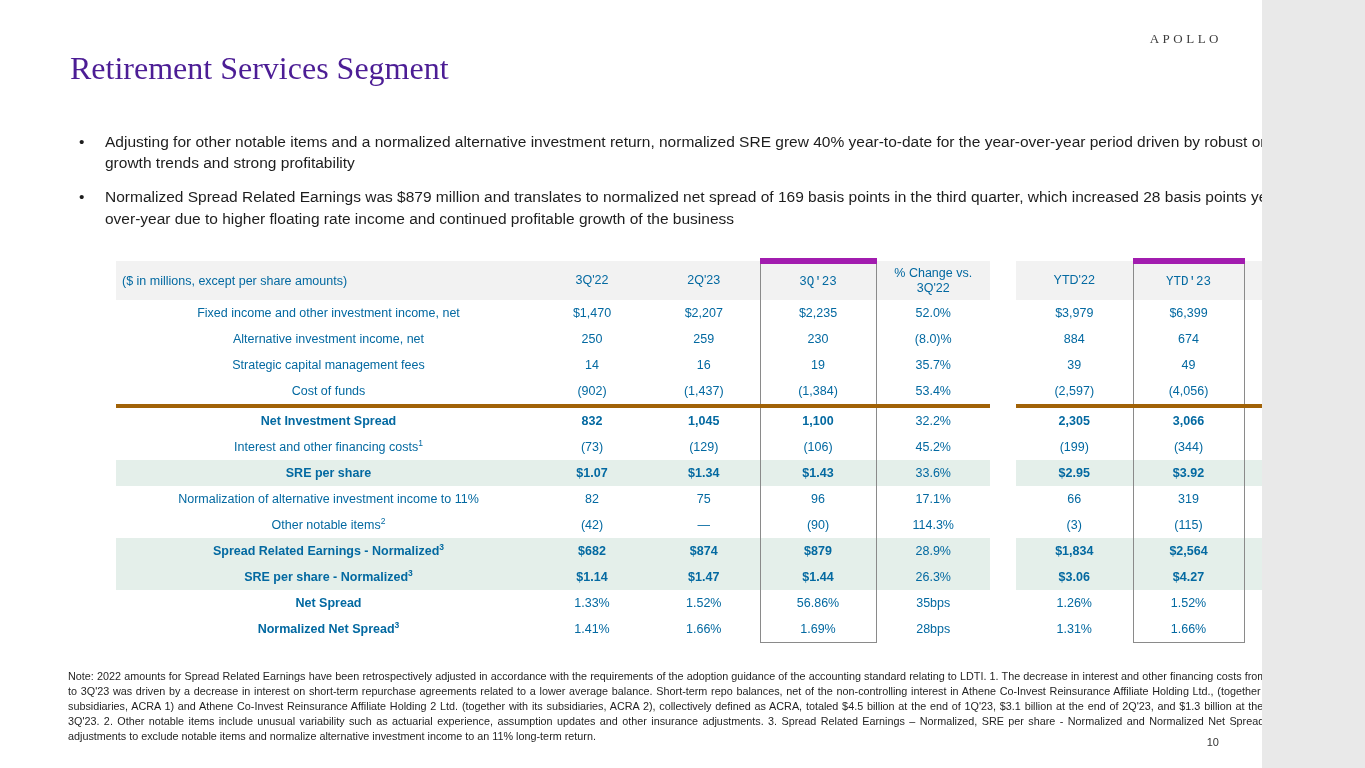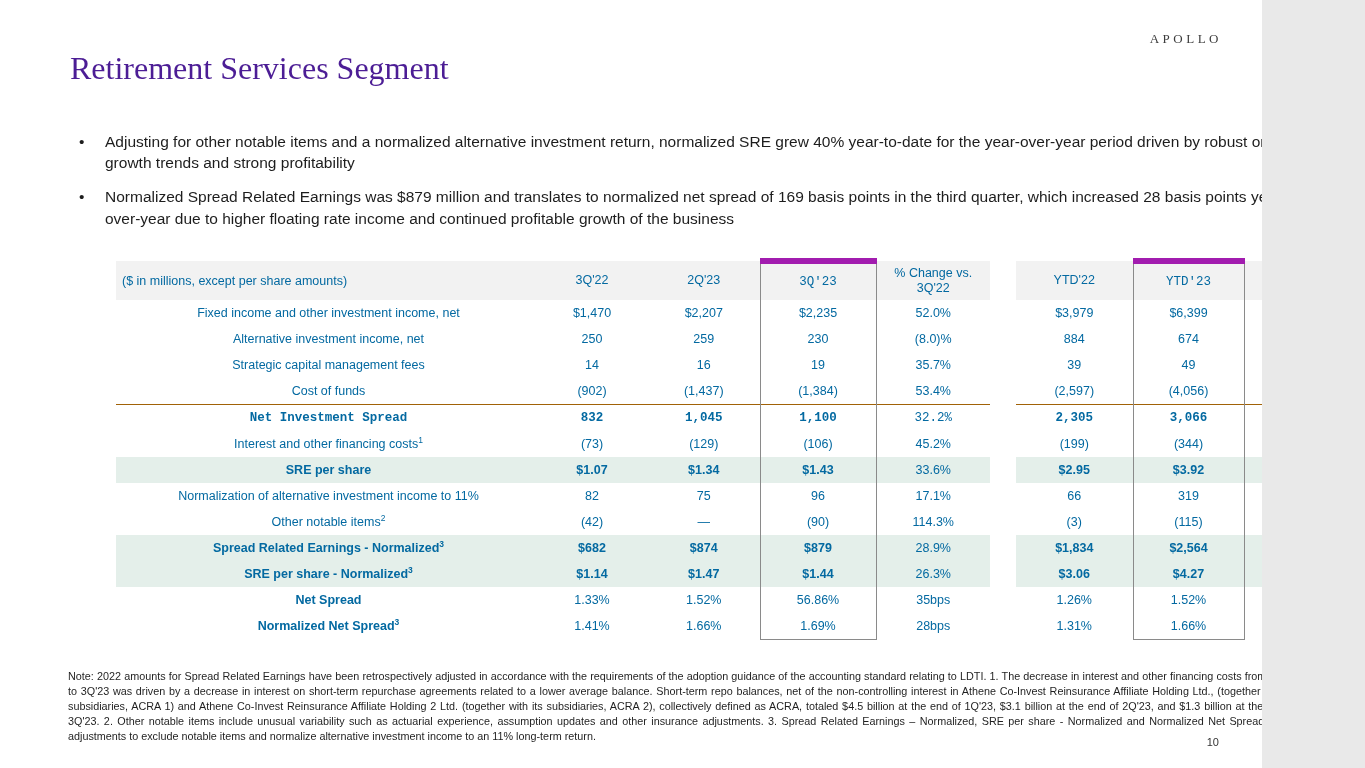--- a/index.html
+++ b/index.html
@@ -38,21 +38,21 @@
   .fintable td.lbl{text-align:center;padding-left:6px;}
   .fintable td.val{text-align:center;}
   .fintable sup{font-size:8.5px;vertical-align:super;line-height:0;}
   
   .fintable th.c2,.fintable td.c2,
   .fintable th.c5,.fintable td.c5{border-left:1px solid #8a8a8a;border-right:1px solid #8a8a8a;}
   .fintable th.c2,.fintable th.c5{border-top:6px solid #a21caf;font-family:Liberation Mono, monospace;}
   .fintable tbody tr:last-child td.c2,
   .fintable tbody tr:last-child td.c5{border-bottom:1px solid #8a8a8a;}
   
-  .fintable tr.rule td:not(.gap){border-top:1px solid #a16207;font-family:Liberation Mono, monospace;}
+  .fintable tr.rule td:not(.gap){border-top:4px solid #a16207;}
   
   .fintable tr.hl td:not(.gap){background:#e4efea;}
   
   .fintable tr.bold-row td.lbl,
   .fintable tr.bold-row td.c0,.fintable tr.bold-row td.c1,.fintable tr.bold-row td.c2,
   .fintable tr.bold-row td.c4,.fintable tr.bold-row td.c5{font-weight:bold;}
   .fintable tr.bold-label td.lbl{font-weight:bold;}
   .note{
     position:absolute;left:68px;top:669px;width:1230px;
     font-size:10.8px;line-height:1.4;text-align:justify;color:#1f1f1f;

